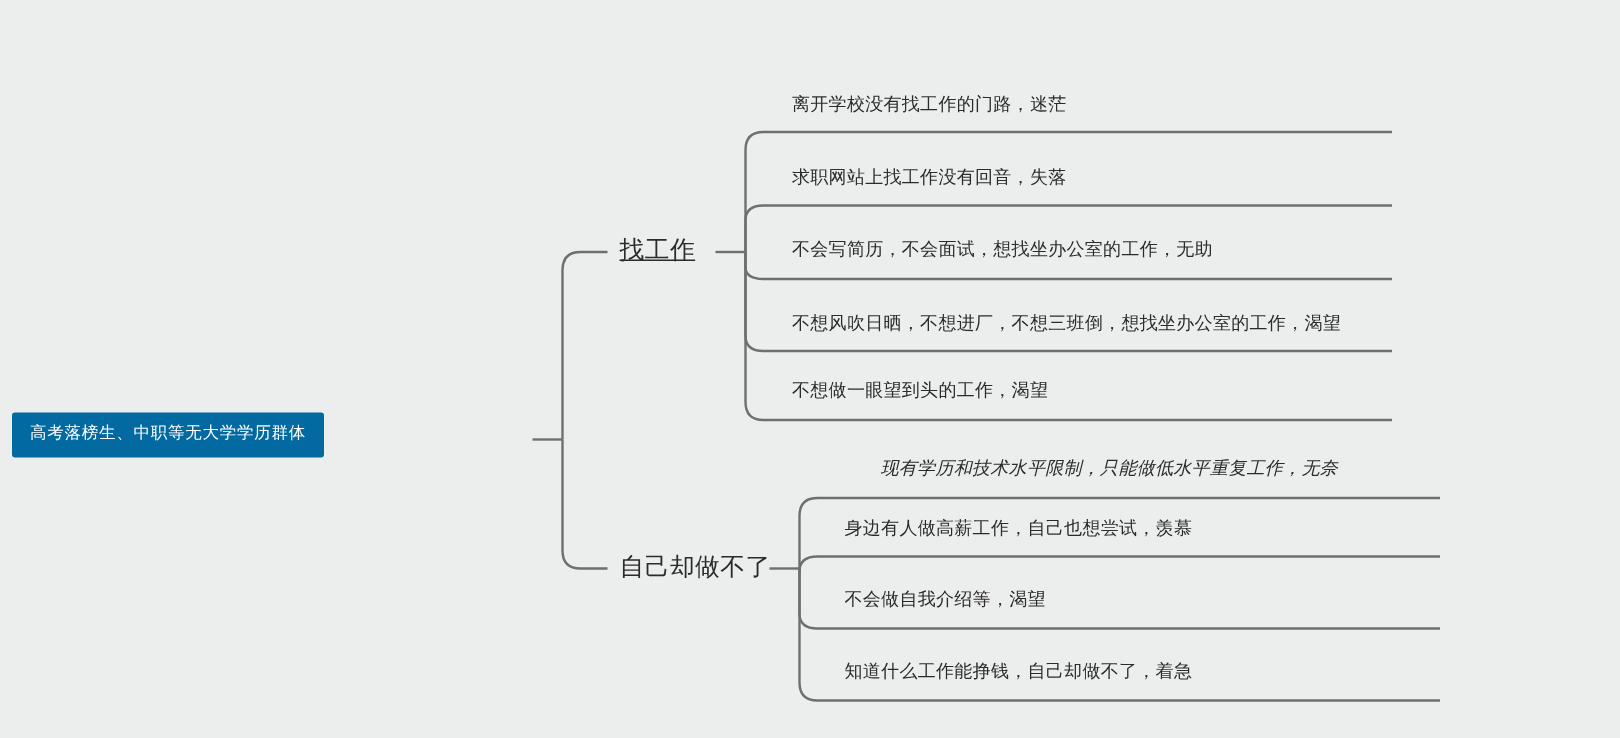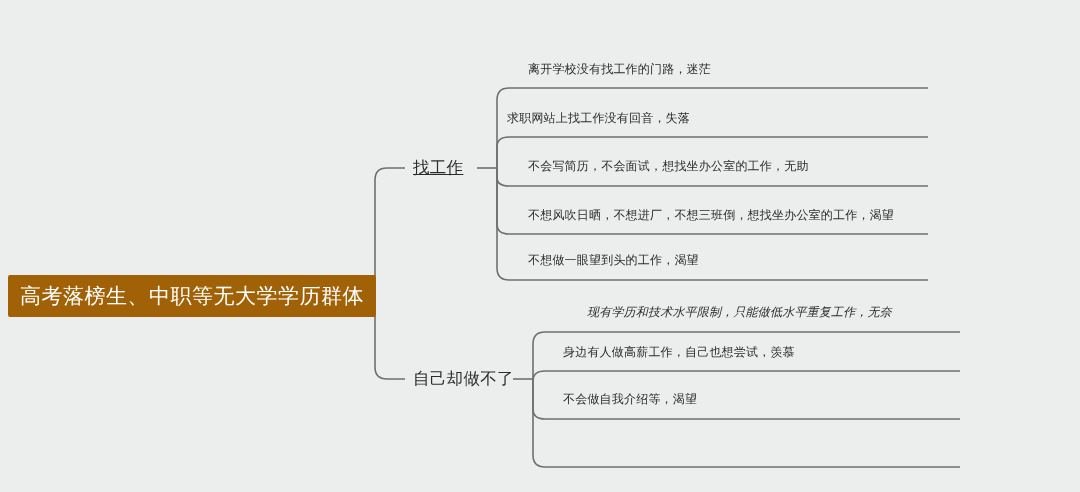--- a/index.html
+++ b/index.html
@@ -16,23 +16,23 @@
   }
   #mindmap {
     position: absolute;
     left: 0;
     top: 0;
     width: 1080px;
     height: 492px;
   }
   .root-node {
     position: absolute;
-    background: #a16207;
+    background: #0369a1;
     color: #ffffff;
-    font-size: 21px;
+    font-size: 11px;
     letter-spacing: 0.5px;
     padding: 8px 12px 9px 12px;
     border-radius: 2px;
     white-space: nowrap;
     line-height: 1.2;
     box-sizing: border-box;
   }
   .branch-node {
     position: absolute;
     color: #2b2b2b;
@@ -89,22 +89,23 @@
     <path d="M 533 379 L 533 455 Q 533 467 545 467 L 960 467"></path>
   </svg>
 
   <div class="root-node" style="left:8px; top:275px;">高考落榜生、中职等无大学学历群体</div>
 
   <div class="branch-node" style="left:413px; top:158px;text-decoration:underline;">找工作</div>
 
   <div class="branch-node" style="left:413px; top:369px;">自己却做不了</div>
 
   <div class="leaf-node" style="left:528px; top:62px;">离开学校没有找工作的门路，迷茫</div>
-  <div class="leaf-node" style="left:507px; top:111px;">求职网站上找工作没有回音，失落</div>
+  <div class="leaf-node" style="left:528px; top:111px;">求职网站上找工作没有回音，失落</div>
   <div class="leaf-node" style="left:528px; top:159px;">不会写简历，不会面试，想找坐办公室的工作，无助</div>
   <div class="leaf-node" style="left:528px; top:208px;">不想风吹日晒，不想进厂，不想三班倒，想找坐办公室的工作，渴望</div>
   <div class="leaf-node" style="left:528px; top:253px;text-align:right;">不想做一眼望到头的工作，渴望</div>
 
   <div class="leaf-node" style="left:587px; top:305px;font-style:italic;">现有学历和技术水平限制，只能做低水平重复工作，无奈</div>
   <div class="leaf-node" style="left:563px; top:345px;">身边有人做高薪工作，自己也想尝试，羡慕</div>
   <div class="leaf-node" style="left:563px; top:392px;">不会做自我介绍等，渴望</div>
+  <div class="leaf-node" style="left:563px; top:440px;">知道什么工作能挣钱，自己却做不了，着急</div>
 
 </div>
 
 </body></html>

